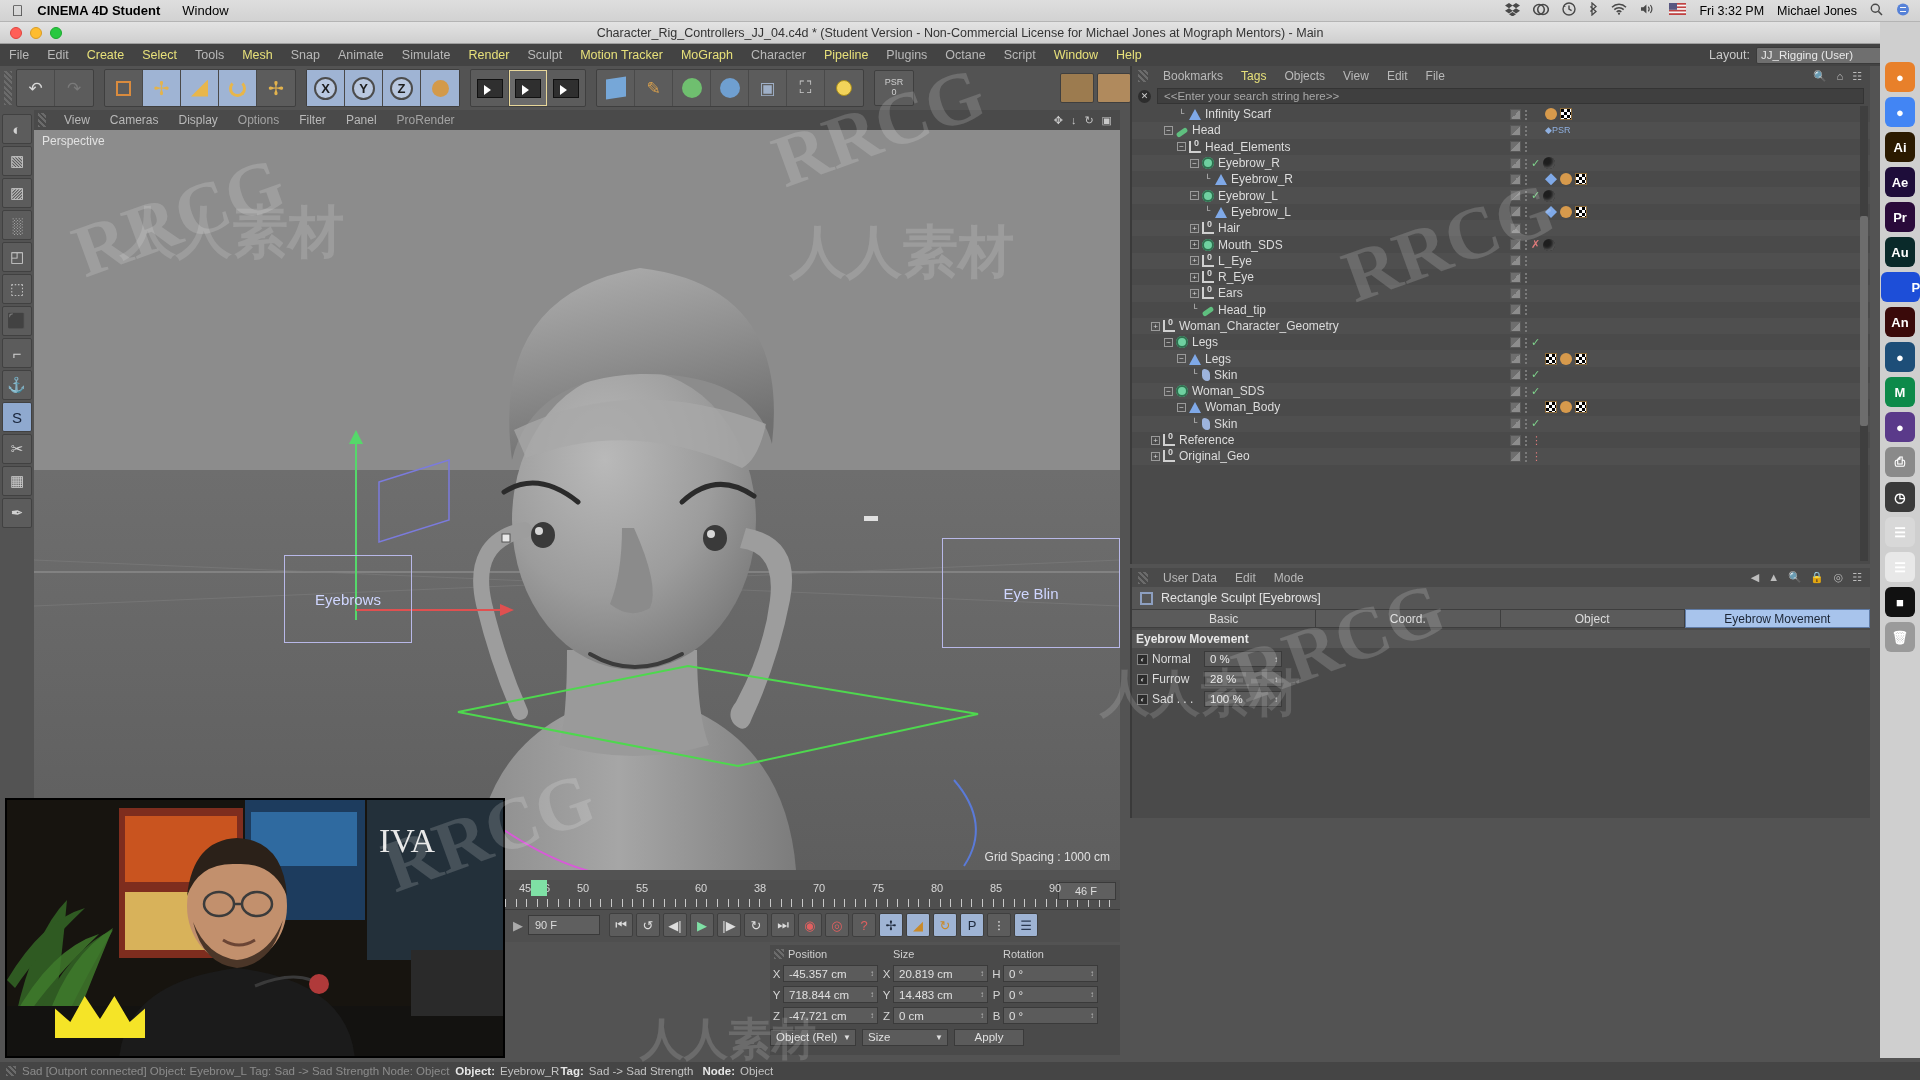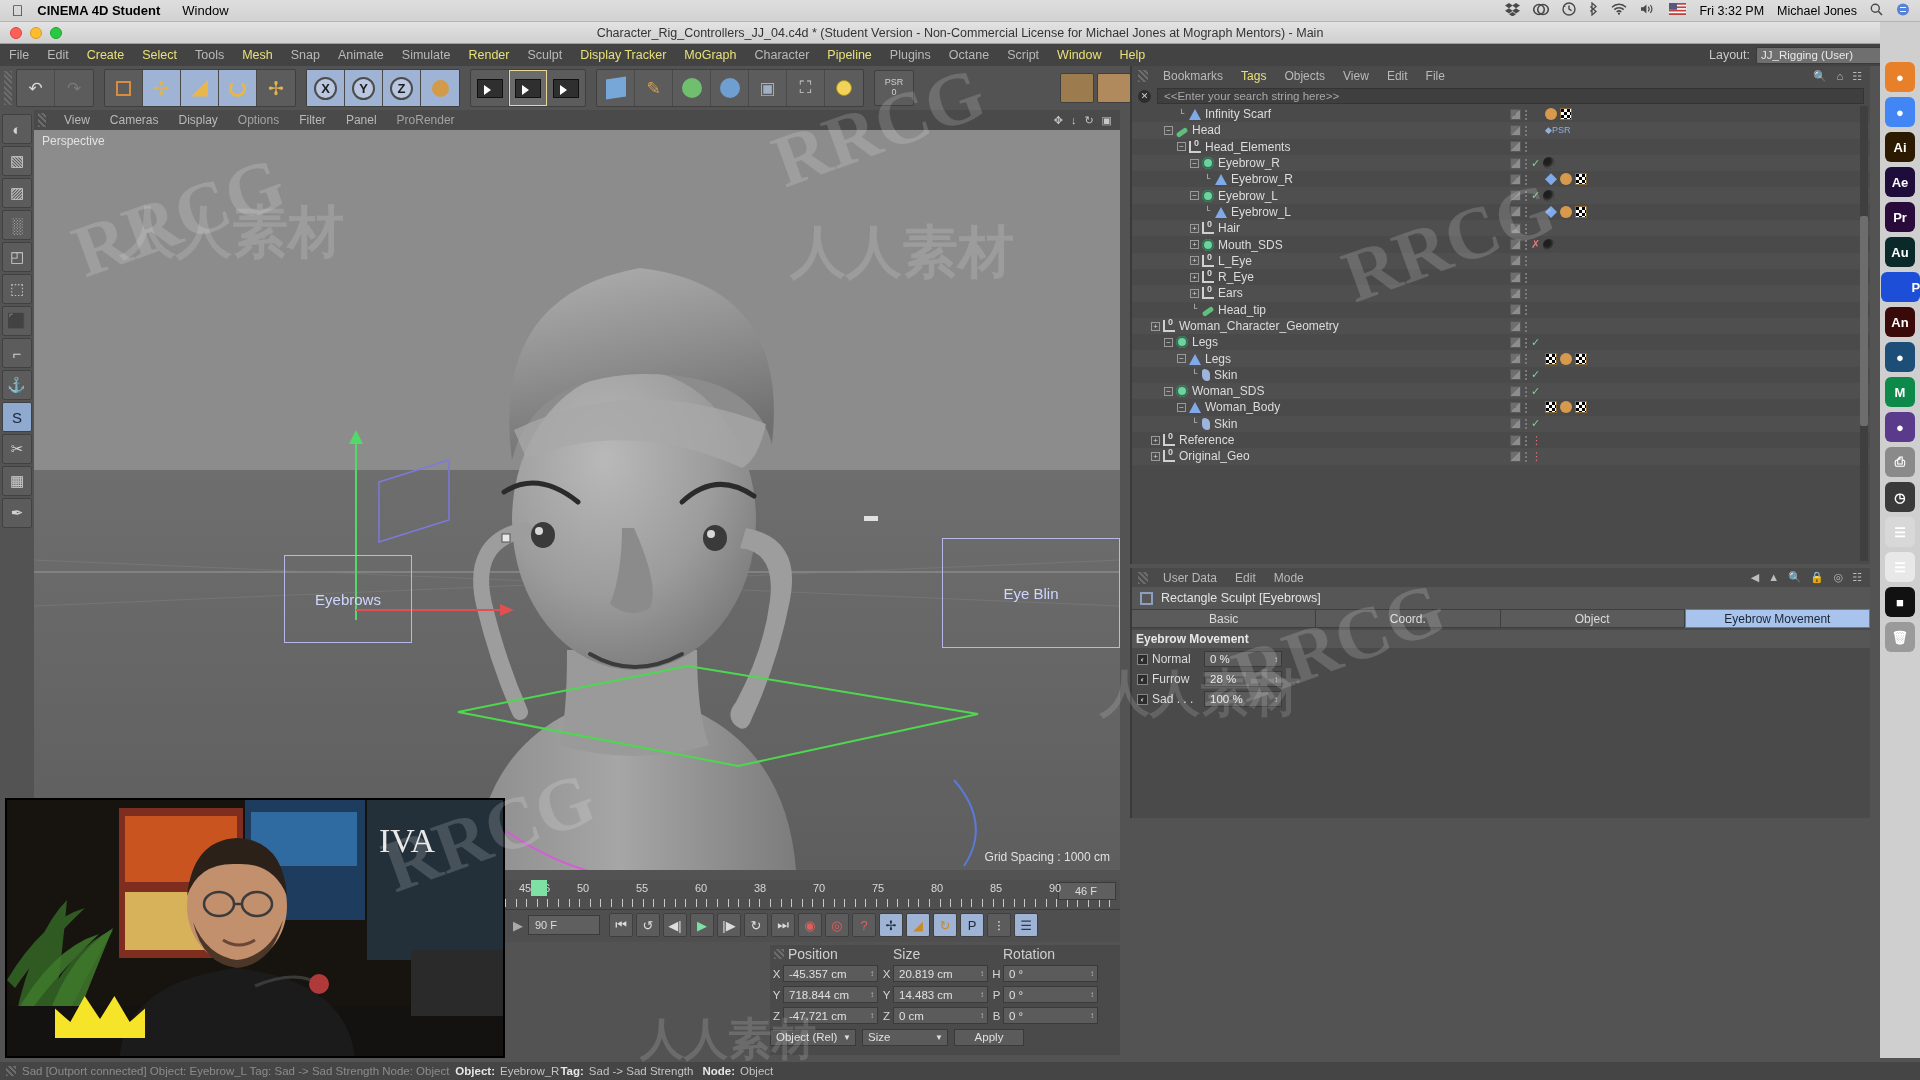--- a/index.html
+++ b/index.html
@@ -132,21 +132,21 @@
   .tc-btn{ width:24px;height:24px;background:#5c5c5c;border:1px solid #3f3f3f;border-radius:2px;
     display:flex;align-items:center;justify-content:center;font-size:13px;color:#ddd;}
   .tc-btn.play{ color:#7fe0a5;}
   .tc-btn.rec{ color:#e06060; border-color:#3f3f3f;}
   .tc-btn.onb{ background:#9fb4d4; color:#1f2a3c;}
   .tc-field{ width:72px;height:20px;background:#5f5f5f;border:1px solid #3a3a3a;color:#ddd;font-size:11px;
     display:flex;align-items:center;padding-left:6px;margin-right:6px;}
 
   
   .coords{ position:absolute; left:770px; top:945px; width:350px; height:110px; background:#4a4a4a;}
-  .co-head{ display:flex; height:18px; align-items:center; font-size:14px; color:#cfcfcf;}
+  .co-head{ display:flex; height:18px; align-items:center; font-size:11px; color:#cfcfcf;}
   .co-head .g{width:10px;height:10px;background:repeating-linear-gradient(45deg,#6b6b6b 0 2px,#4a4a4a 2px 4px);margin:0 4px;}
   .co-head span{ }
   .co-row{ display:flex; align-items:center; height:21px; gap:0px; }
   .co-ax{ width:13px; text-align:center; font-size:11.5px; color:#d5d5d5;}
   .co-inp{ width:95px;height:17px;background:#5b5b5b;border:1px solid #3a3a3a;color:#e0e0e0;font-size:11.5px;
     display:flex;align-items:center;padding-left:5px;position:relative;margin-right:2px;}
   .co-inp .sp{ position:absolute;right:3px;font-size:8px;color:#b9b9b9;}
   .co-bot{ display:flex; align-items:center; height:20px; gap:6px; padding-top:2px;}
   .co-sel{ width:86px;height:17px;background:#5b5b5b;border:1px solid #3a3a3a;color:#e0e0e0;font-size:11.5px;
     display:flex;align-items:center;padding-left:5px;position:relative;}
@@ -319,21 +319,21 @@
       <div class="mi">Edit</div>
       <div class="mi hl">Create</div>
       <div class="mi hl">Select</div>
       <div class="mi">Tools</div>
       <div class="mi hl">Mesh</div>
       <div class="mi">Snap</div>
       <div class="mi">Animate</div>
       <div class="mi">Simulate</div>
       <div class="mi hl">Render</div>
       <div class="mi">Sculpt</div>
-      <div class="mi hl">Display Tracker</div>
+      <div class="mi hl">Motion Tracker</div>
       <div class="mi hl">MoGraph</div>
       <div class="mi">Character</div>
       <div class="mi hl">Pipeline</div>
       <div class="mi">Plugins</div>
       <div class="mi">Octane</div>
       <div class="mi">Script</div>
       <div class="mi hl">Window</div>
       <div class="mi hl">Help</div>
     <div class="layout-box">
       <span class="layout-label">Layout:</span>

